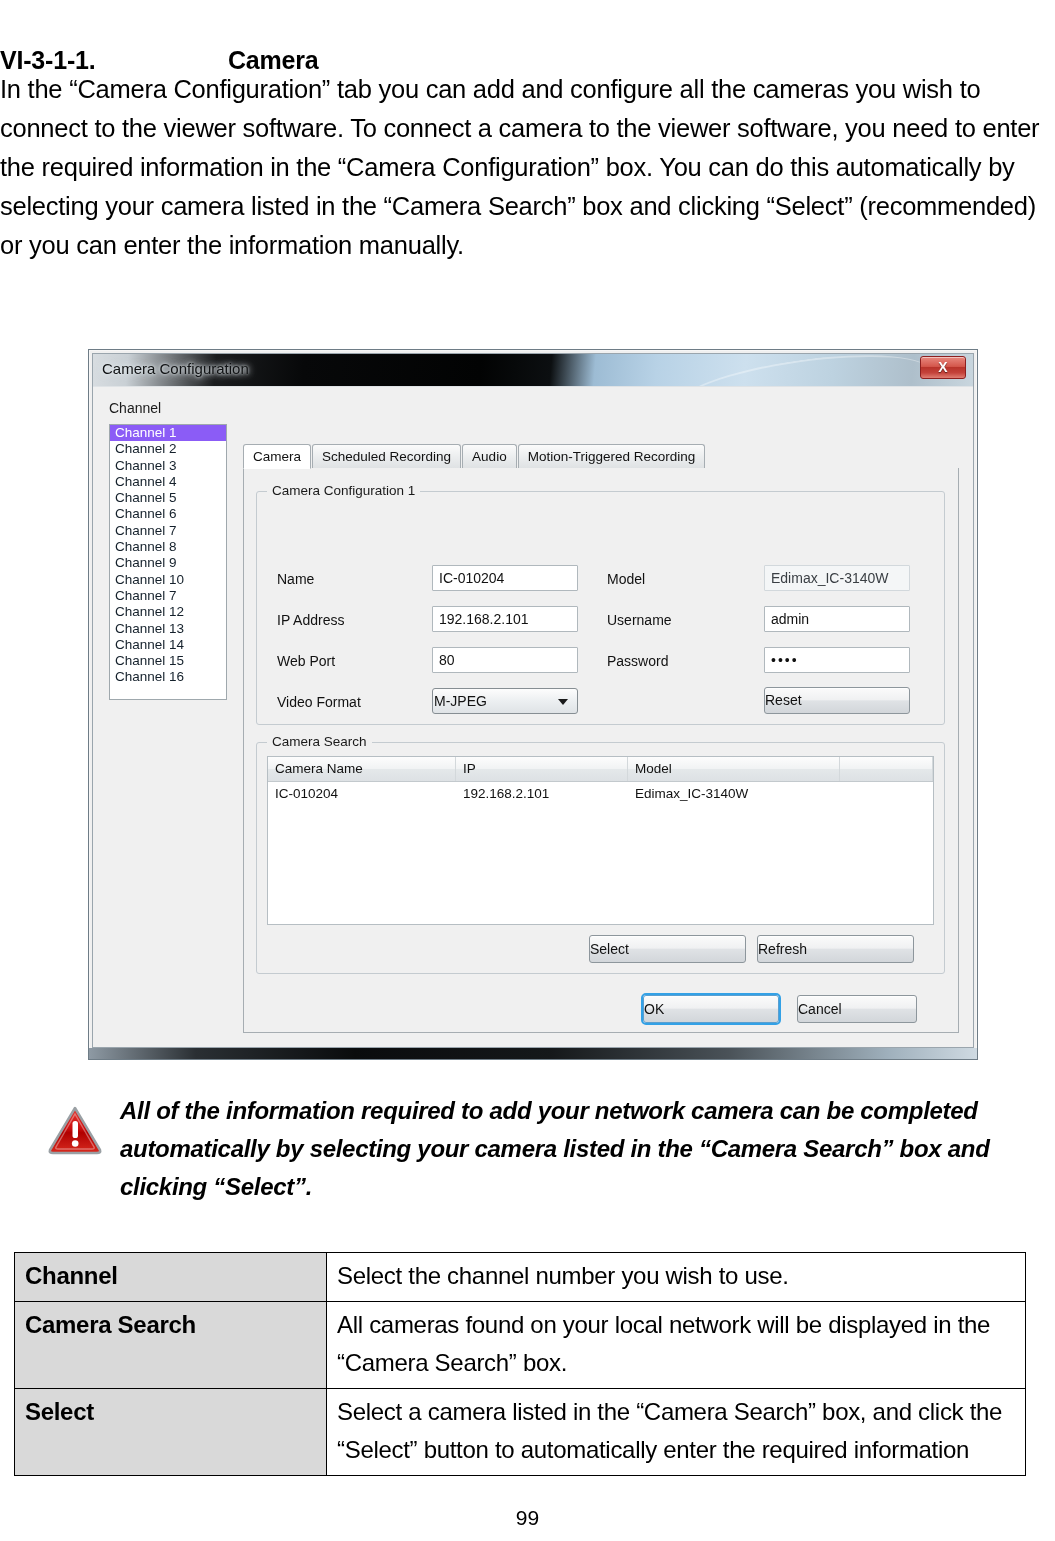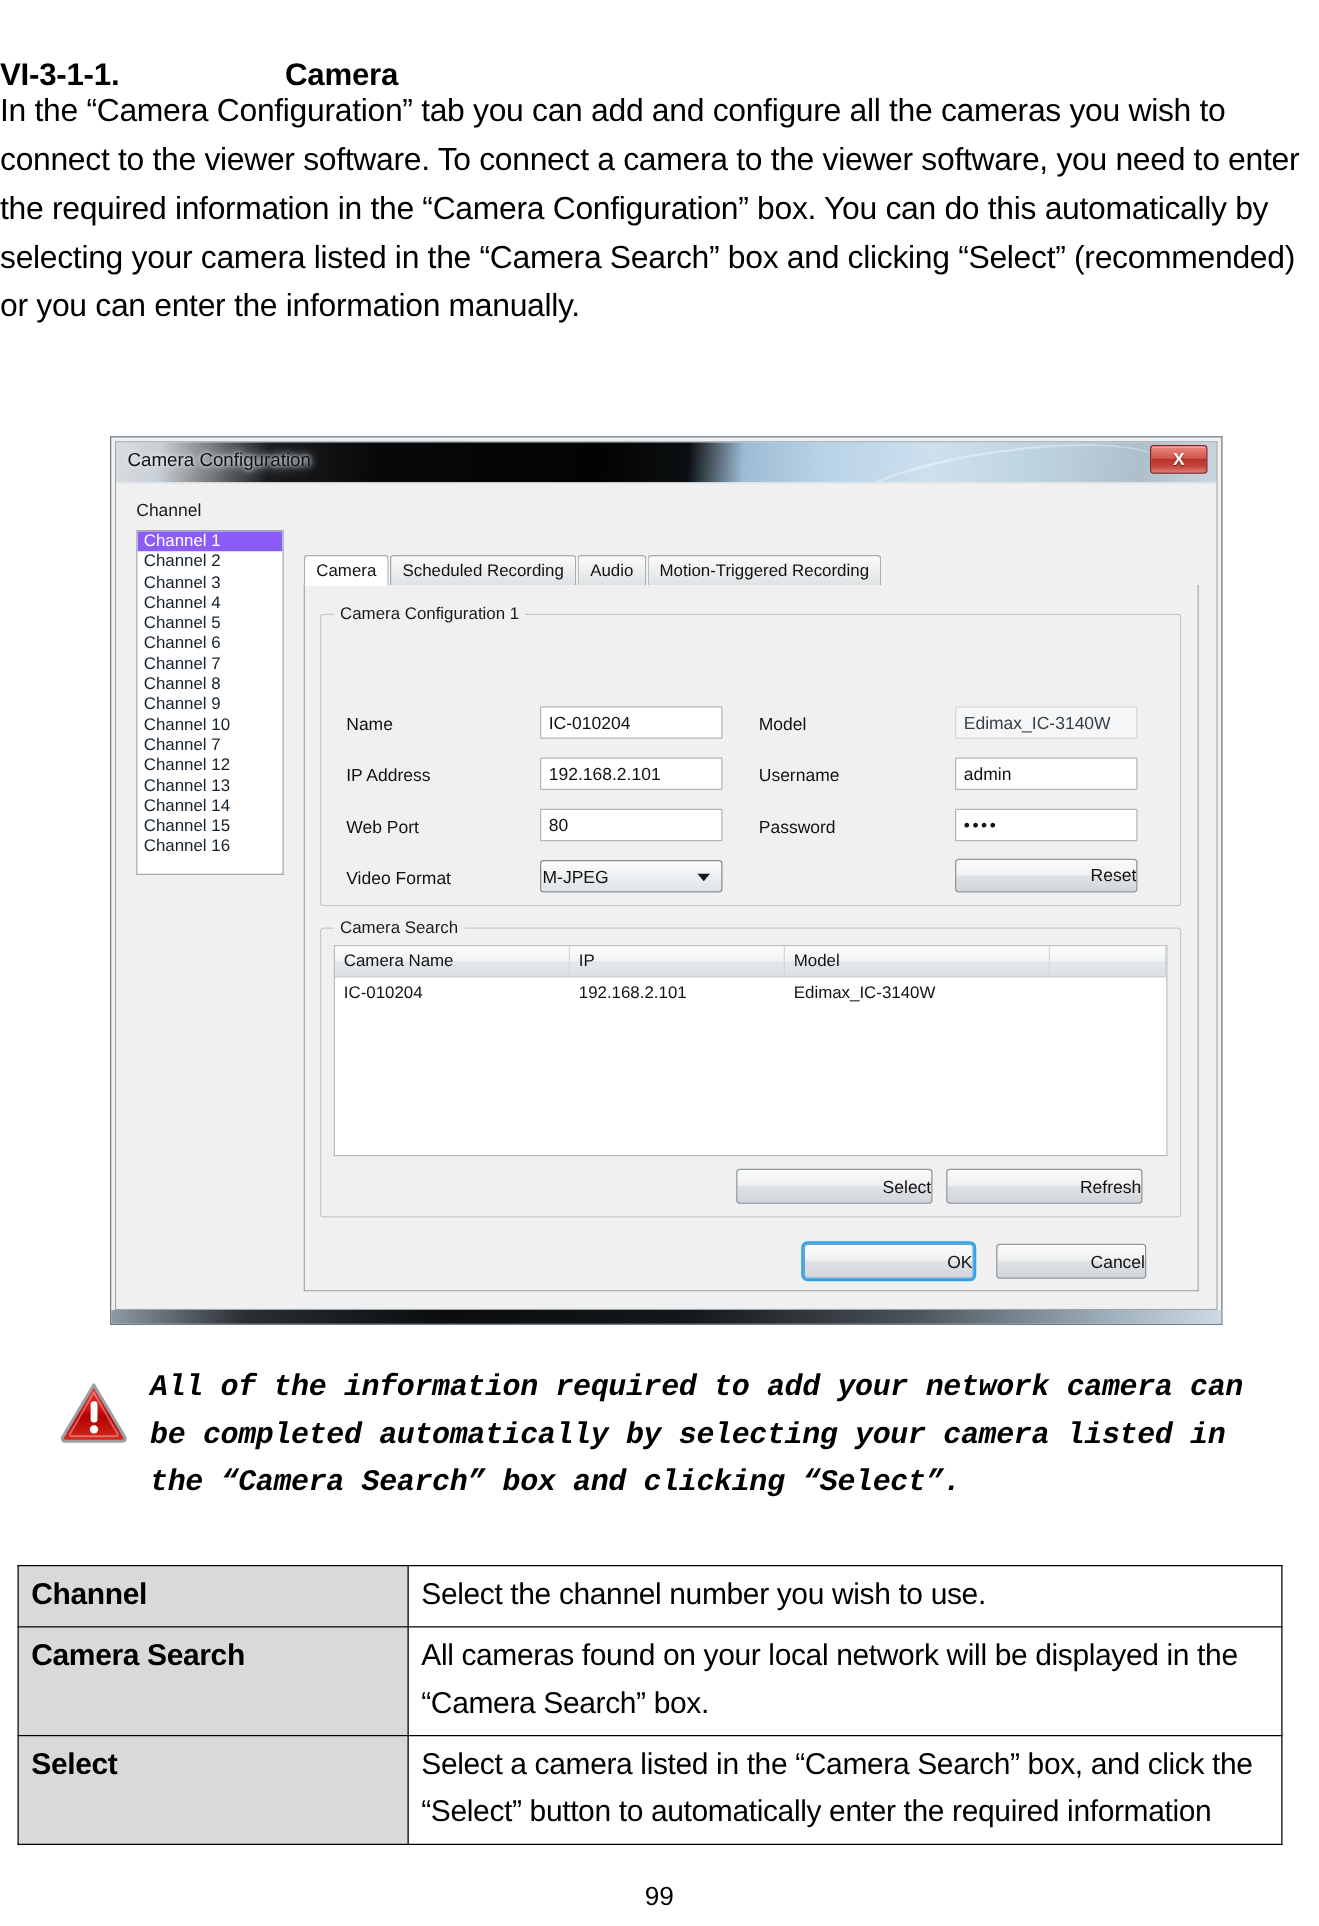--- a/index.html
+++ b/index.html
@@ -185,21 +185,21 @@
     width: 0; height: 0;
     border-left: 5px solid transparent; border-right: 5px solid transparent;
     border-top: 6px solid #1a1a1a;
   }
 
   .btn {
     position: absolute;
     background: linear-gradient(180deg,#fbfbfb 0%, #f0f1f2 46%, #dfe2e5 52%, #d2d6da 100%);
     border: 1px solid #8d969c; border-radius: 3px;
     font-size: 14px; color: #111;
-    text-align: right; line-height: 24px;
+    text-align: left; line-height: 24px;
     cursor: pointer;
     box-shadow: inset 0 1px 0 rgba(255,255,255,0.8);
   }
   .btn.default {
     outline: 2px solid #33a1e6; outline-offset: 0px;
     border-color: #5a9fd0;
   }
 
   
   .grid {
@@ -226,21 +226,21 @@
 
   
   .footer-btns { position: absolute; left: 0; right: 14px; bottom: 22px; height: 30px; }
 
   
   .note { position: absolute; left: 48px; top: 1092px; width: 1000px; }
   .note-icon { position: absolute; left: 0; top: 12px; width: 56px; height: 52px; }
   .note-text {
     position: absolute; left: 72px; top: 0; width: 900px;
     font-size: 24px; font-weight: bold; font-style: italic;
-    line-height: 38px; letter-spacing: -0.3px; font-family: Liberation Mono, monospace;
+    line-height: 38px; letter-spacing: -0.3px;
   }
 
   
   table.ref {
     position: absolute; left: 14px; top: 1252px;
     width: 1012px;
     border-collapse: collapse;
     font-size: 24px; line-height: 38px; letter-spacing: -0.3px;
   }
   table.ref td {

